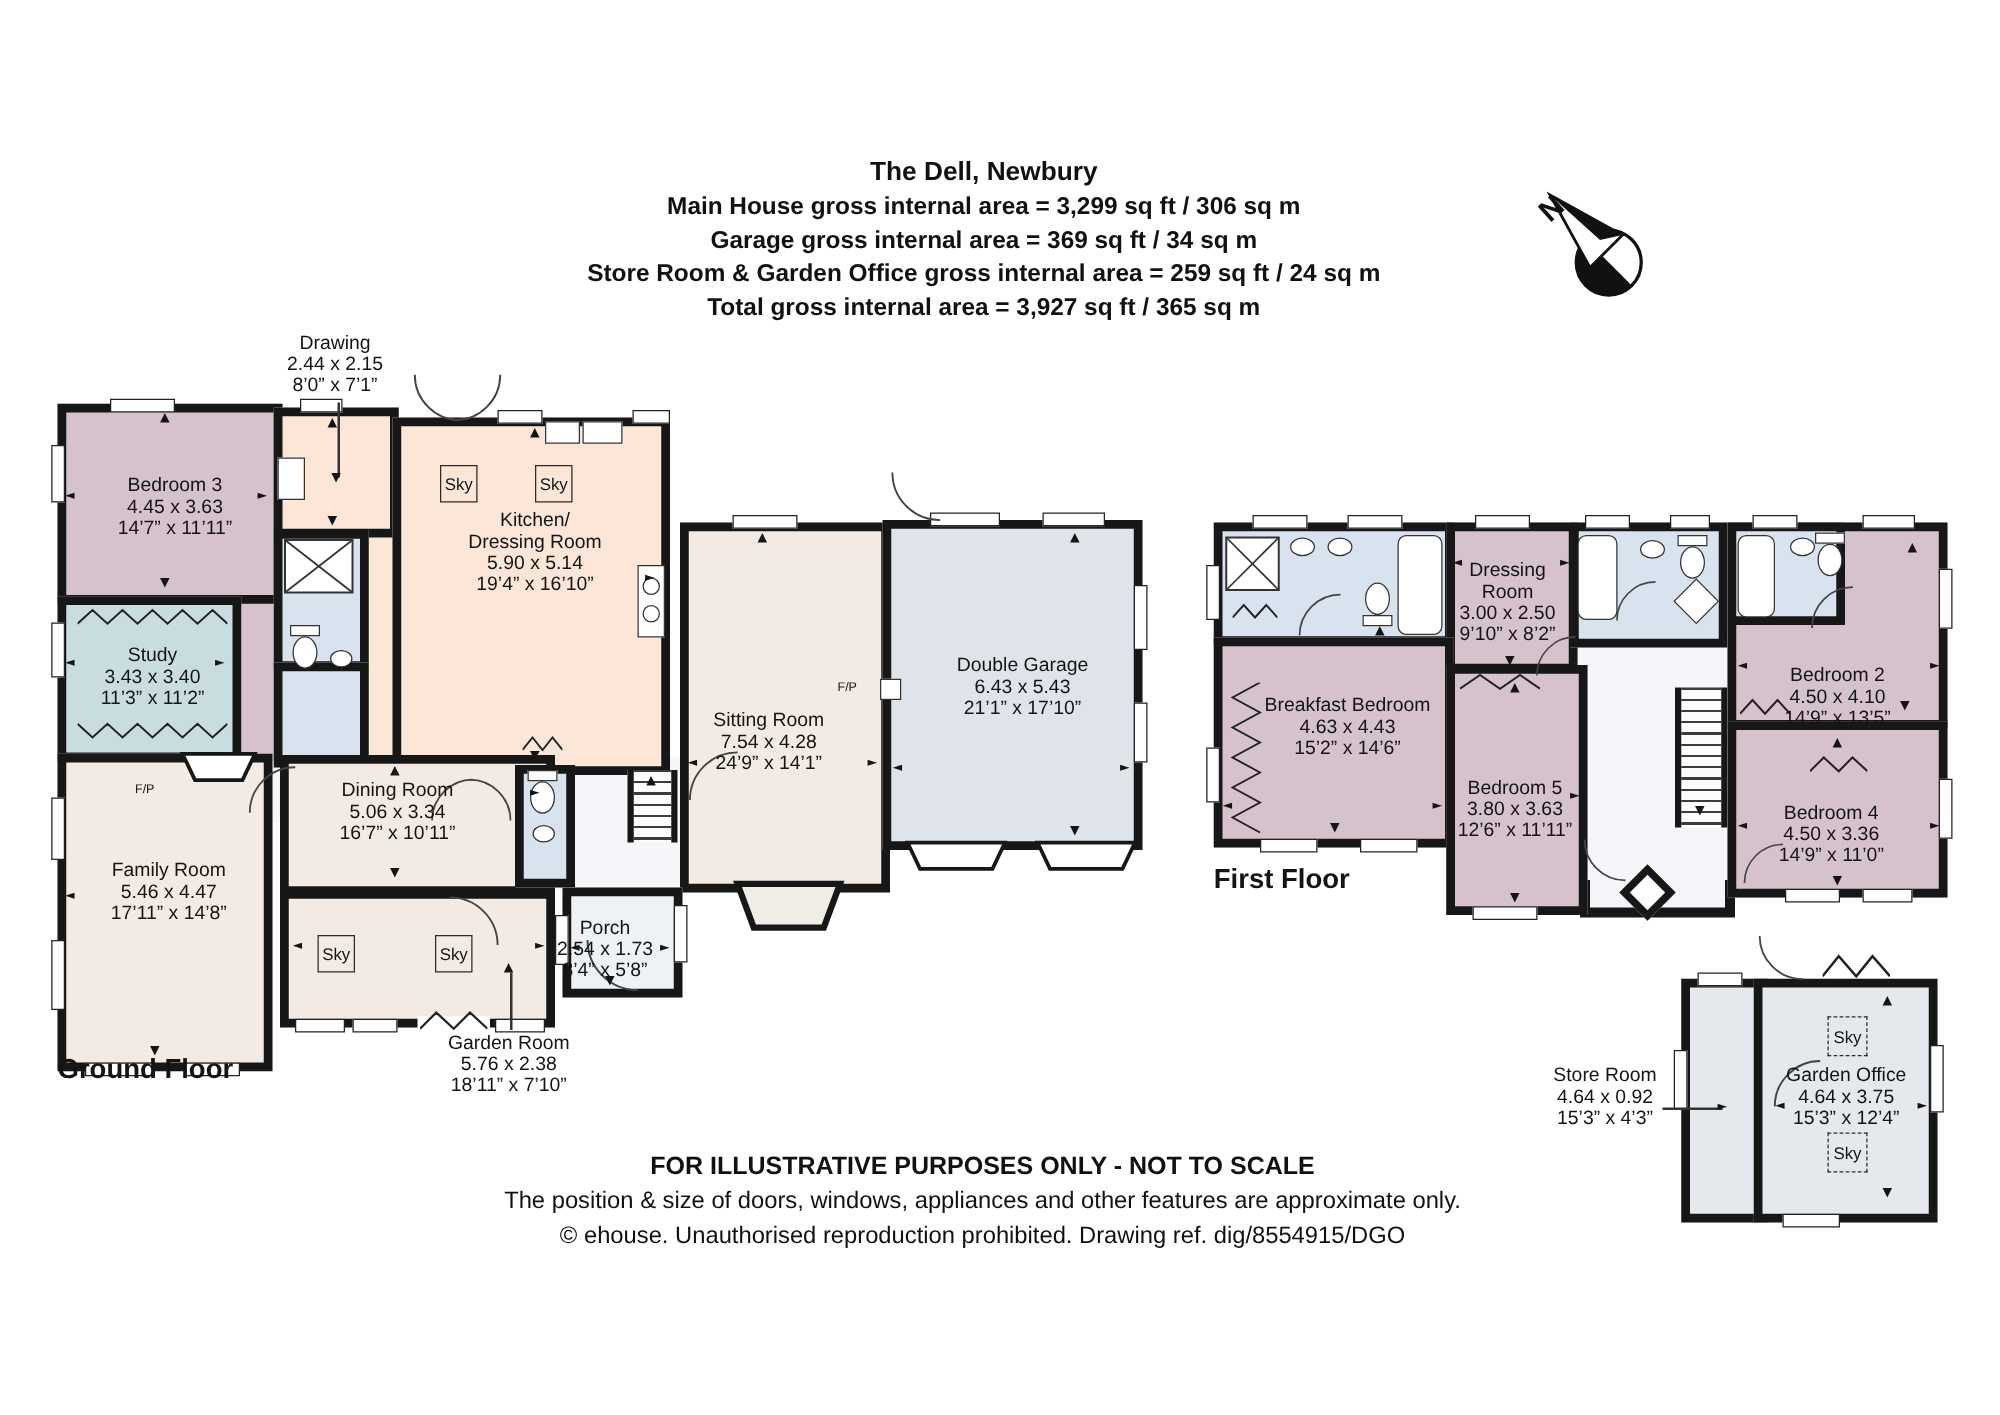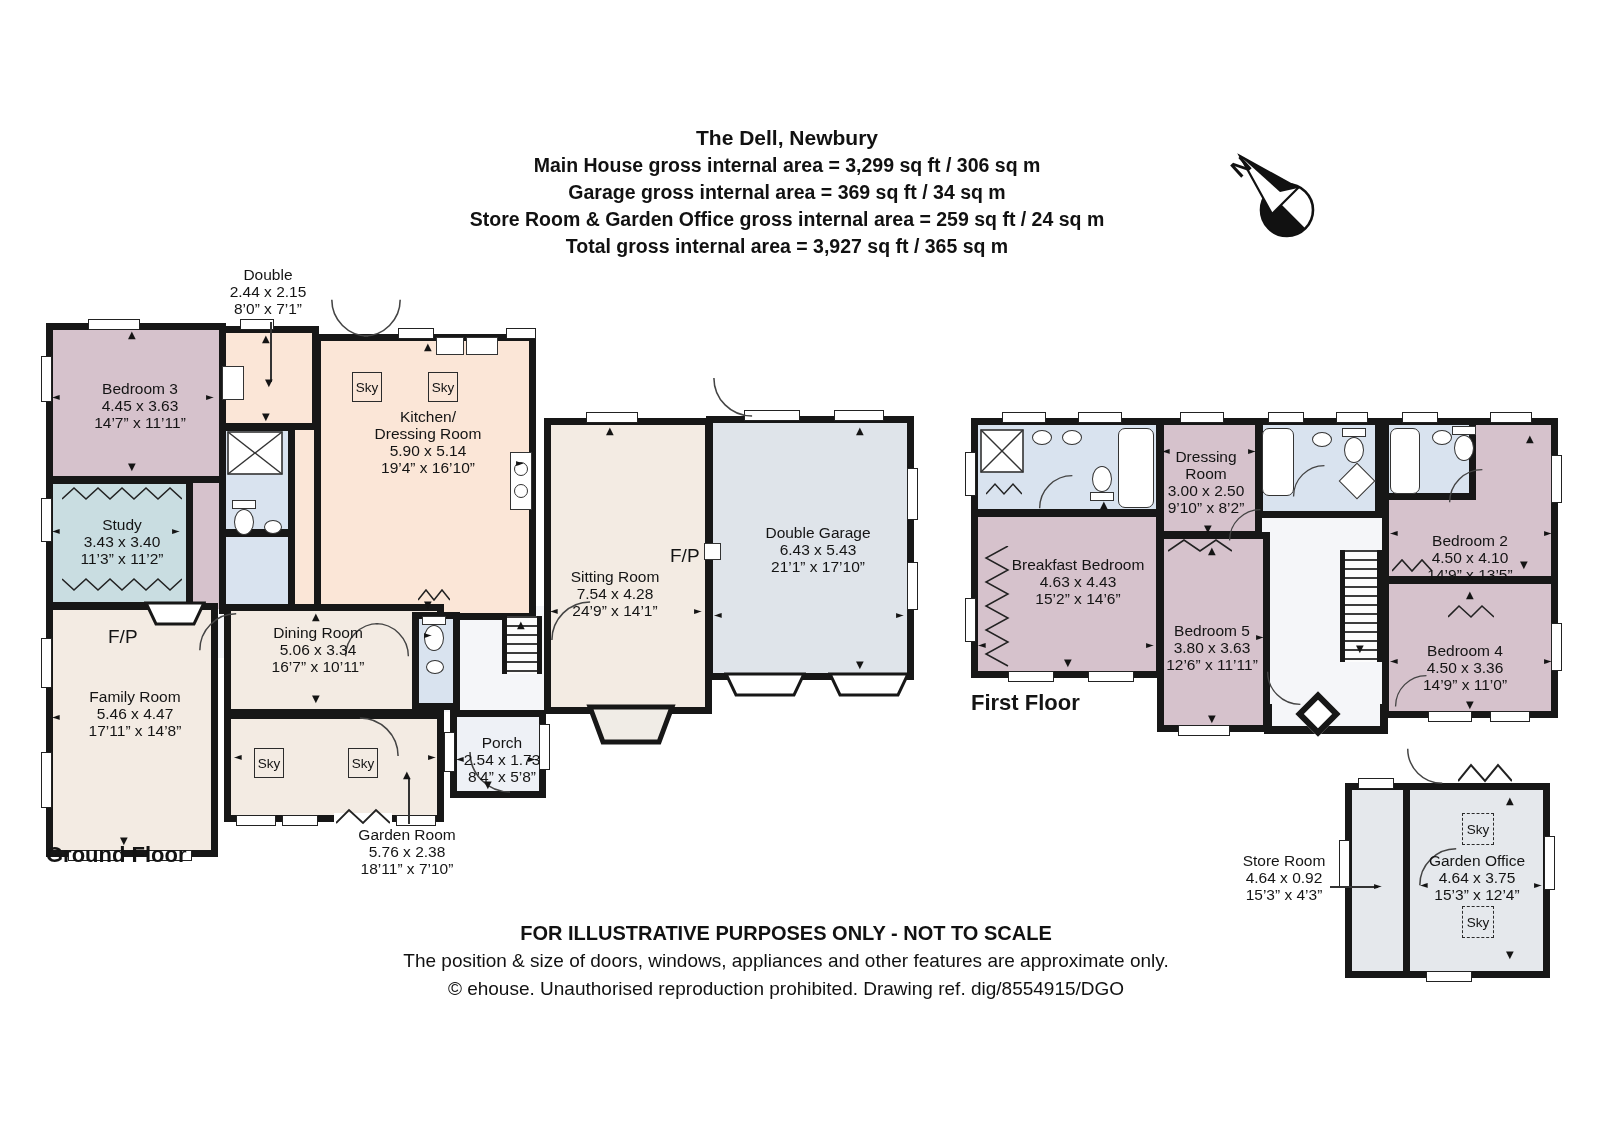--- a/index.html
+++ b/index.html
@@ -7,21 +7,21 @@
           font-family:"Liberation Sans",sans-serif;color:#141414;overflow:hidden}
   .abs{position:absolute}
   .room{position:absolute;border:7px solid #171717;box-sizing:border-box}
   .patch{position:absolute}
   .hall{position:absolute;background:#f5f6f9}
   .wall{position:absolute;background:#171717}
   .win{position:absolute;background:#fff;border:1.4px solid #222;box-sizing:border-box}
   .lbl{position:absolute;transform:translateX(-50%);text-align:center;
        font-size:15.5px;line-height:17px;color:#141414;white-space:nowrap}
   .lbl .nm{white-space:nowrap}
-  .fptxt{position:absolute;font-size:19px;color:#141414;white-space:nowrap}
+  .fptxt{position:absolute;font-size:10px;color:#141414;white-space:nowrap}
   .floor-title{position:absolute;font-size:22px;font-weight:bold;color:#141414;white-space:nowrap}
   .hdr{position:absolute;left:787px;transform:translateX(-50%);font-weight:bold;
        color:#111;font-size:19.5px;white-space:nowrap}
   .hdr.title{font-size:21px}
   .ftr{position:absolute;left:786px;transform:translateX(-50%);font-size:19px;
        color:#111;white-space:nowrap}
   .ftr.b{font-weight:bold;font-size:20px}
   .tr{position:absolute;font-size:10px;line-height:10px;color:#141414;
       font-family:"DejaVu Sans",sans-serif}
   .sky{position:absolute;border:1.6px solid #2b2b2b;box-sizing:border-box;
@@ -209,35 +209,35 @@
       <div>5.06 x 3.34</div>
       <div>16’7” x 10’11”</div>
       </div>
     <div class="lbl" style="left:428px;top:408px">
       <div class="nm">Kitchen/</div>
       <div class="nm">Dressing Room</div>
       <div>5.90 x 5.14</div>
       <div>19’4” x 16’10”</div>
       </div>
     <div class="lbl" style="left:268px;top:266px">
-      <div class="nm">Double</div>
+      <div class="nm">Drawing</div>
       <div>2.44 x 2.15</div>
       <div>8’0” x 7’1”</div>
       </div>
     <div class="lbl" style="left:615px;top:568px">
       <div class="nm">Sitting Room</div>
       <div>7.54 x 4.28</div>
       <div>24’9” x 14’1”</div>
       </div>
     <div class="lbl" style="left:818px;top:524px">
       <div class="nm">Double Garage</div>
       <div>6.43 x 5.43</div>
       <div>21’1” x 17’10”</div>
       </div>
-    <div class="lbl" style="left:502px;top:734px">
+    <div class="lbl" style="left:484px;top:734px">
       <div class="nm">Porch</div>
       <div>2.54 x 1.73</div>
       <div>8’4” x 5’8”</div>
       </div>
     <div class="lbl" style="left:407px;top:826px">
       <div class="nm">Garden Room</div>
       <div>5.76 x 2.38</div>
       <div>18’11” x 7’10”</div>
       </div>
     <div class="fptxt" style="left:108px;top:626px">F/P</div>

